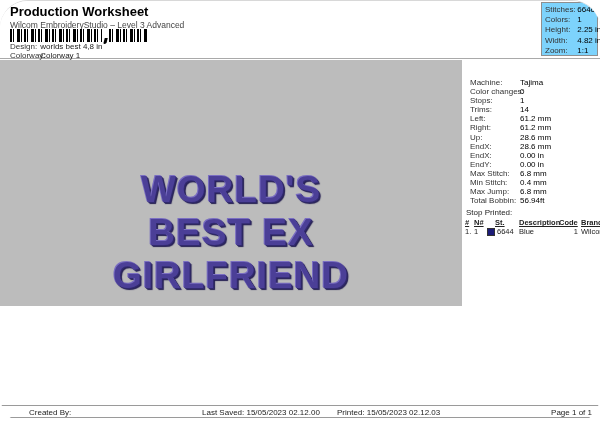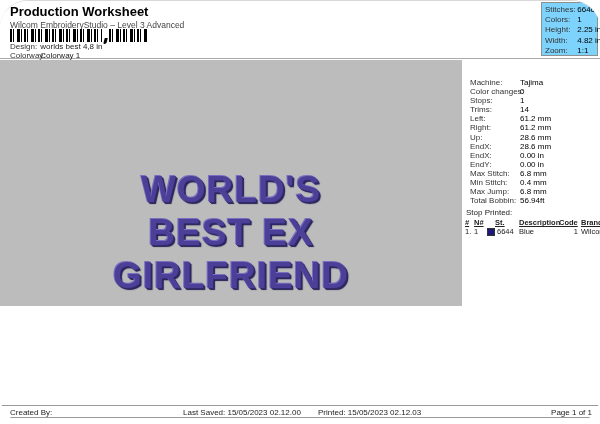--- a/index.html
+++ b/index.html
@@ -40,21 +40,21 @@
   .stop-title{font-size:8px; padding-left:4px; margin-top:3px; color:#222;}
   .seq-grid{display:grid; grid-template-columns:9px 13px 10px 22px 40px 22px auto; font-size:7.5px; padding-left:3px; margin-top:1px; align-items:center;}
   .seq-head{font-weight:bold; text-decoration:underline; white-space:nowrap;}
   .seq-head.st{grid-column:3 / 5; padding-left:8px;}
   .seq-cell{white-space:nowrap; overflow:visible;}
   .seq-cell.code{text-align:right; padding-right:3px;}
   .swatch{width:8px; height:8px; display:inline-block; border:1px solid #333; box-sizing:border-box;}
   .seq-grid .rowline{line-height:10px;}
   
   .footer{position:absolute; left:0; top:404px; width:600px; height:13px; border-top:1px solid #9a9a9a; border-bottom:1px solid #9a9a9a; box-sizing:border-box; background:#fff; font-size:8px;}
-  .footer span{position:absolute; top:2px; white-space:nowrap; color:#222;}
+  .footer span{position:absolute; top:2px; white-space:nowrap; color:#222;margin-left:19px;}
   .ft-created{left:10px;} .ft-saved{left:147px;padding-left:36px;} .ft-printed{left:318px;} .ft-page{right:8px;}
 </style>
 </head>
 <body>
 
 <div class="page">
 
   <div class="header">
     <div class="title">Production Worksheet</div>
     <div class="subtitle">Wilcom EmbroideryStudio – Level 3 Advanced</div>

